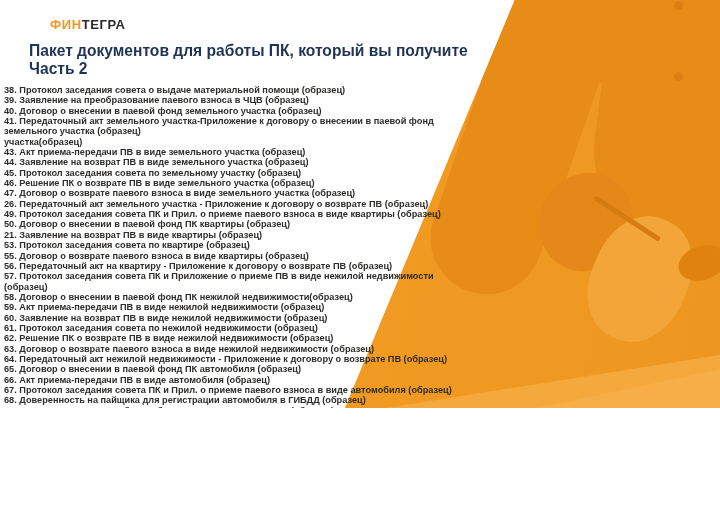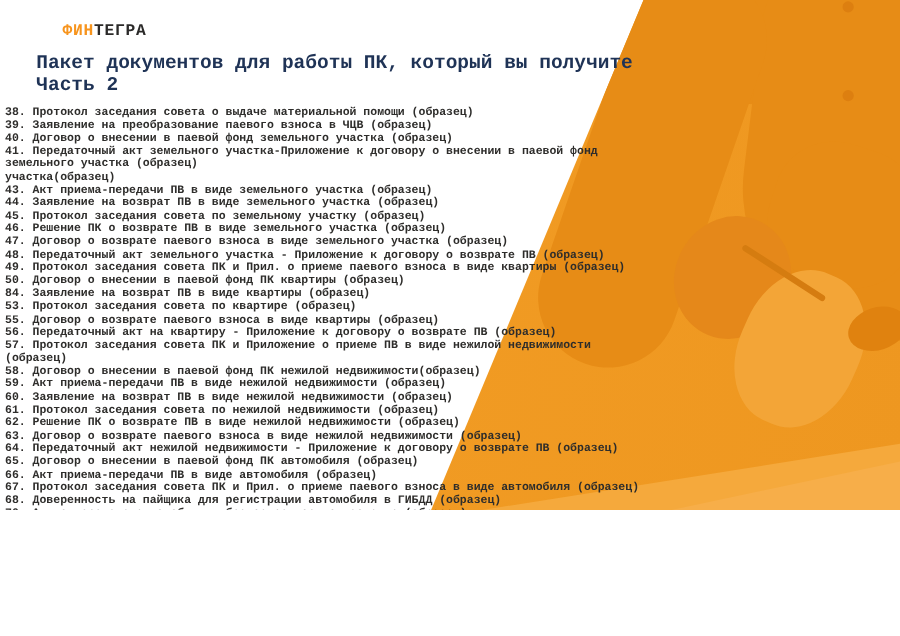--- a/index.html
+++ b/index.html
@@ -10,21 +10,21 @@
     --paper-lighter:#F7AE49;
     --title-color:#1F3356;
     --text-color:#2E2D2B;
     --logo-orange:#F7941D;
     --logo-dark:#2B2A29;
     --watermark:#FFFFFF;
   }
   html,body{margin:0;padding:0;background:#ffffff;}
   .canvas{
     position:relative;width:720px;height:408px;background:#ffffff;overflow:hidden;
-    font-family:Liberation Mono, monospace;
+    font-family:Liberation Sans, sans-serif;
   }
   
   .wedge{
     position:absolute;inset:0;z-index:1;
     background:linear-gradient(100deg,#EF9620 0%,var(--accent) 45%,#EE9720 100%);
     clip-path:polygon(71.5% 0%,100% 0%,100% 100%,47.9% 100%);
   }
   .shape{position:absolute;}
   .sh-shirt{left:598px;top:-30px;width:220px;height:300px;background:var(--accent-dark);
     border-radius:60px 0 0 120px;transform:rotate(7deg);}
@@ -131,30 +131,30 @@
       <div>
         <div class="doc-line">45. Протокол заседания совета по земельному участку (образец)</div>
       </div>
       <div>
         <div class="doc-line">46. Решение ПК о возврате ПВ в виде земельного участка (образец)</div>
       </div>
       <div>
         <div class="doc-line">47. Договор о возврате паевого взноса в виде земельного участка (образец)</div>
       </div>
       <div>
-        <div class="doc-line">48. Передаточный акт земельного участка - Приложение к договору о возврате ПВ (образец)</div>
+        <div class="doc-line">26. Передаточный акт земельного участка - Приложение к договору о возврате ПВ (образец)</div>
       </div>
       <div>
         <div class="doc-line">49. Протокол заседания совета ПК и Прил. о приеме паевого взноса в виде квартиры (образец)</div>
       </div>
       <div>
         <div class="doc-line">50. Договор о внесении в паевой фонд ПК квартиры (образец)</div>
       </div>
       <div>
-        <div class="doc-line">84. Заявление на возврат ПВ в виде квартиры (образец)</div>
+        <div class="doc-line">21. Заявление на возврат ПВ в виде квартиры (образец)</div>
       </div>
       <div>
         <div class="doc-line">53. Протокол заседания совета по квартире (образец)</div>
       </div>
       <div>
         <div class="doc-line">55. Договор о возврате паевого взноса в виде квартиры (образец)</div>
       </div>
       <div>
         <div class="doc-line">56. Передаточный акт на квартиру - Приложение к договору о возврате ПВ (образец)</div>
       </div>

